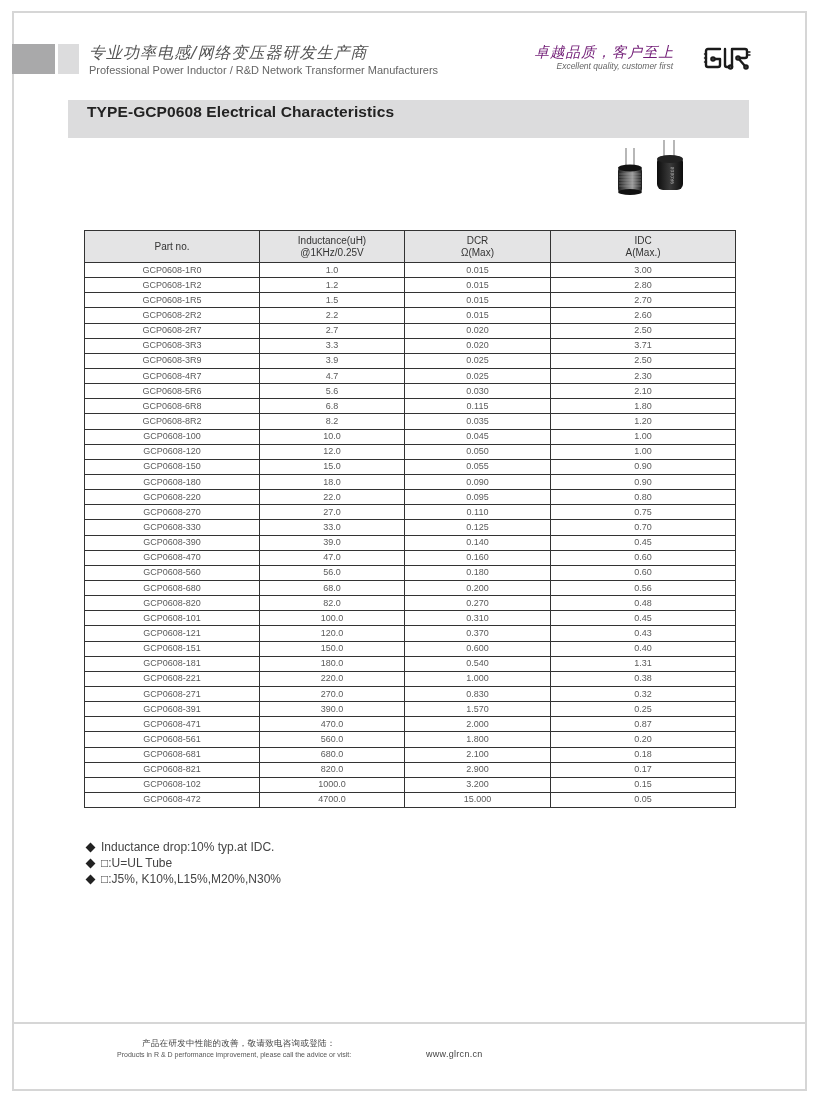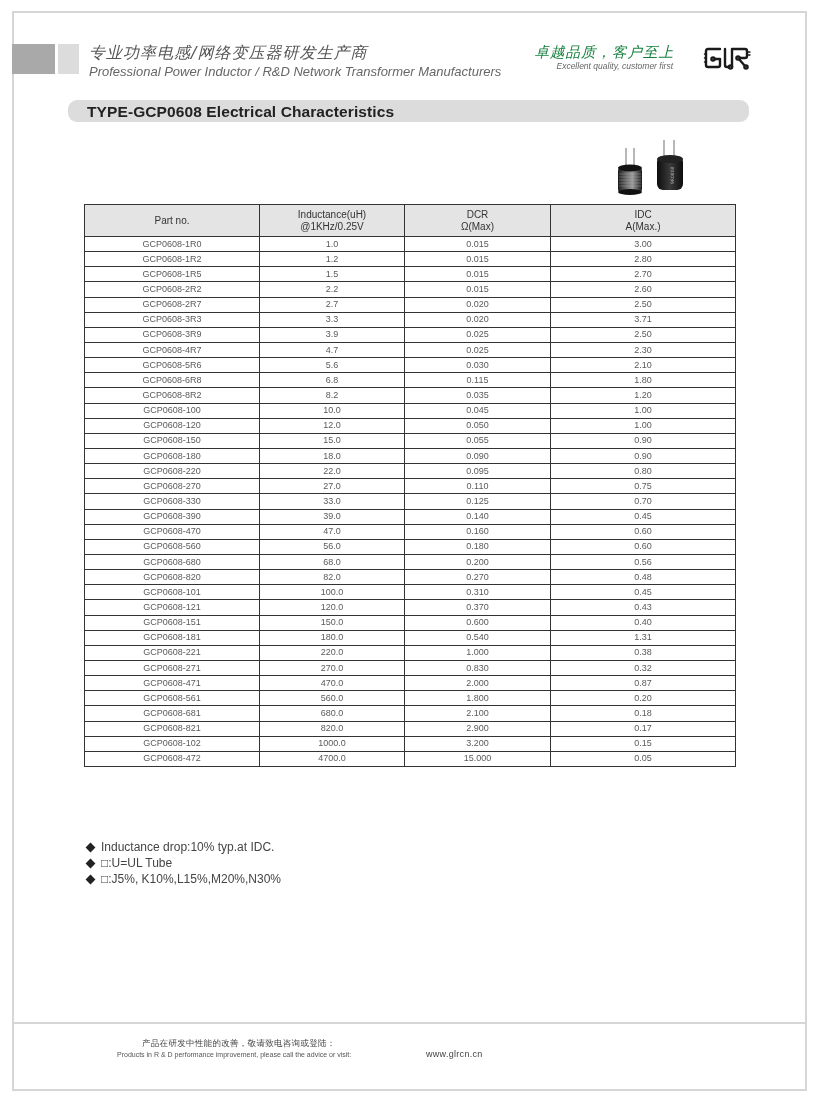--- a/index.html
+++ b/index.html
@@ -7,41 +7,40 @@
     body { position: relative; font-family: "Liberation Sans", "DejaVu Sans", sans-serif; color: #333; }
 
     .page-frame {
       position: absolute; left: 12px; top: 11px; width: 795px; height: 1080px;
       border: 2px solid #d6d6d6; border-left-width: 2px;
     }
     .hdr-block-dark { position: absolute; left: 12px; top: 44px; width: 43px; height: 30px; background: #a9a9aa; }
     .hdr-block-light { position: absolute; left: 58px; top: 44px; width: 21px; height: 30px; background: #dcdcdd; }
 
     .hdr-cn { position: absolute; left: 89px; top: 43px; font-size: 16px; font-style: italic; color: #555; letter-spacing: 1px; font-family: "DejaVu Sans", sans-serif; }
-    .hdr-en { position: absolute; left: 89px; top: 64px; font-size: 13px; font-style: italic; color: #666; }
-
-    .slogan-cn { position: absolute; right: 143px; top: 43px; font-size: 14.5px; font-style: italic; color: #15803d; letter-spacing: 1px; text-align: right; font-family: "DejaVu Sans", sans-serif; }
+    .hdr-en { position: absolute; left: 89px; top: 64px; font-size: 11px; color: #666; }
+
+    .slogan-cn { position: absolute; right: 143px; top: 43px; font-size: 14.5px; font-style: italic; color: #701a75; letter-spacing: 1px; text-align: right; font-family: "DejaVu Sans", sans-serif; }
     .slogan-en { position: absolute; right: 144px; top: 61px; font-size: 8.5px; font-style: italic; color: #666; text-align: center; }
 
     .logo { position: absolute; left: 703px; top: 44px; width: 48px; height: 28px; }
 
     .title-bar {
-      position: absolute; left: 68px; top: 100px; width: 681px; height: 22px;
+      position: absolute; left: 68px; top: 100px; width: 681px; height: 38px;
       background: #dcdcdd;
-      border-radius: 9px;
     }
     .title-text {
       position: absolute; left: 19px; top: 3px; font-size: 15.5px; font-weight: bold; color: #222;
       letter-spacing: 0.1px;
     }
 
     .product-photo { position: absolute; left: 612px; top: 138px; width: 90px; height: 60px; }
 
     table.spec {
-      position: absolute; left: 84px; top: 204px; width: 651px;
+      position: absolute; left: 84px; top: 230px; width: 651px;
       border-collapse: collapse; table-layout: fixed;
       font-size: 9px; color: #555;
     }
     table.spec th, table.spec td {
       border: 1.4px solid #333; text-align: center; vertical-align: middle;
       padding: 0; font-weight: normal;
     }
     table.spec thead th {
       background: #e4e4e5; height: 32px; font-size: 10px; color: #333; line-height: 12px;
     }
@@ -323,20 +322,26 @@
         <td>1.000</td>
         <td>0.38</td>
       </tr>
       <tr>
         <td>GCP0608-271</td>
         <td>270.0</td>
         <td>0.830</td>
         <td>0.32</td>
       </tr>
       <tr>
+        <td>GCP0608-391</td>
+        <td>390.0</td>
+        <td>1.570</td>
+        <td>0.25</td>
+      </tr>
+      <tr>
         <td>GCP0608-471</td>
         <td>470.0</td>
         <td>2.000</td>
         <td>0.87</td>
       </tr>
       <tr>
         <td>GCP0608-561</td>
         <td>560.0</td>
         <td>1.800</td>
         <td>0.20</td>

